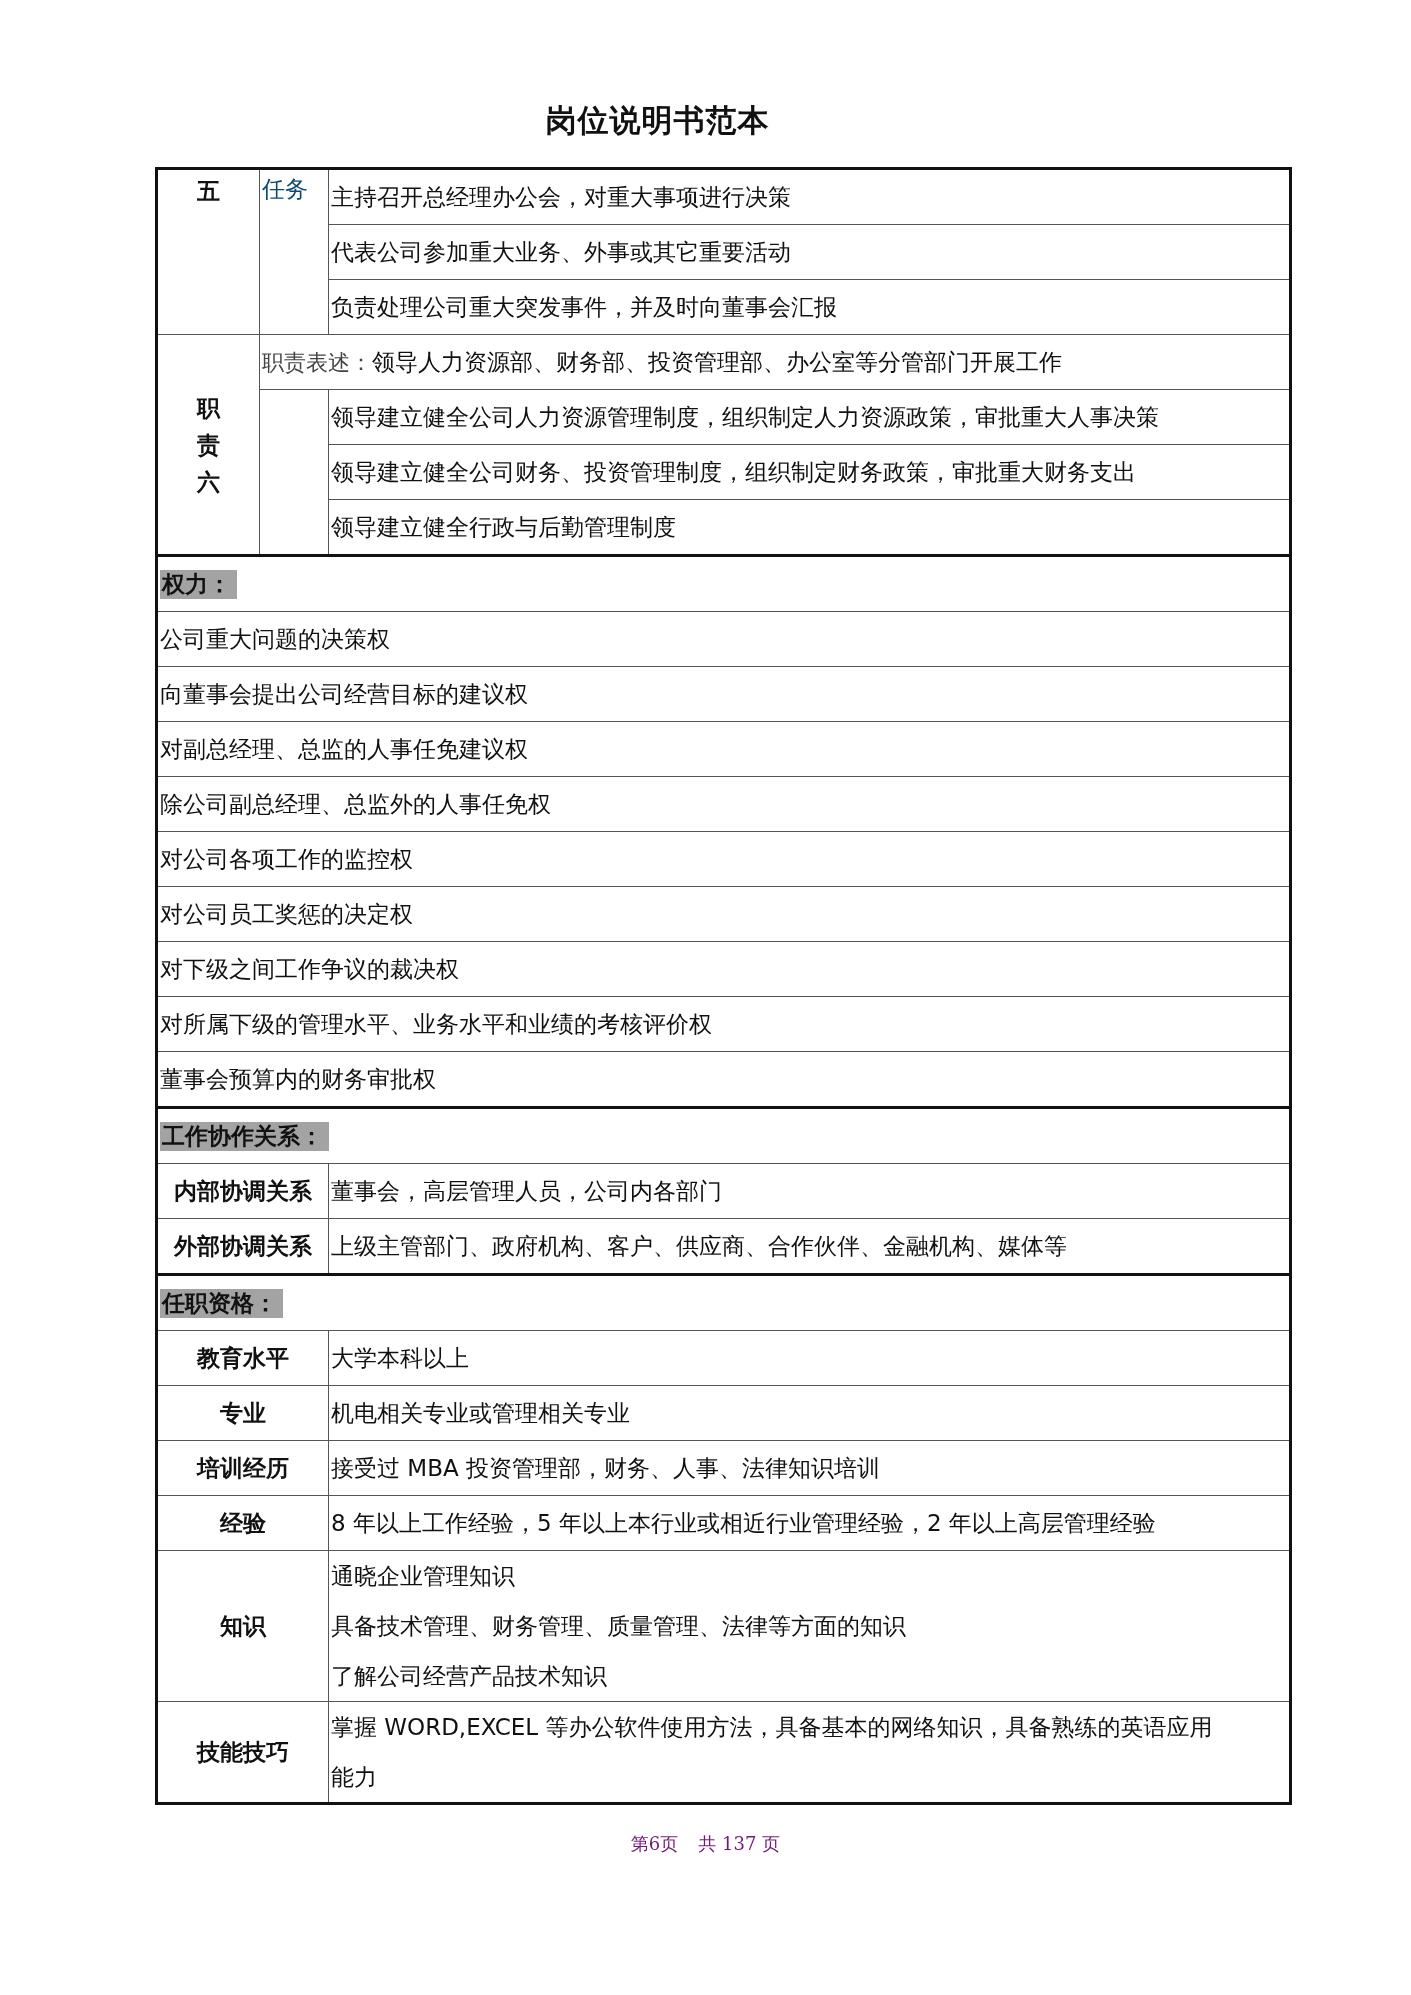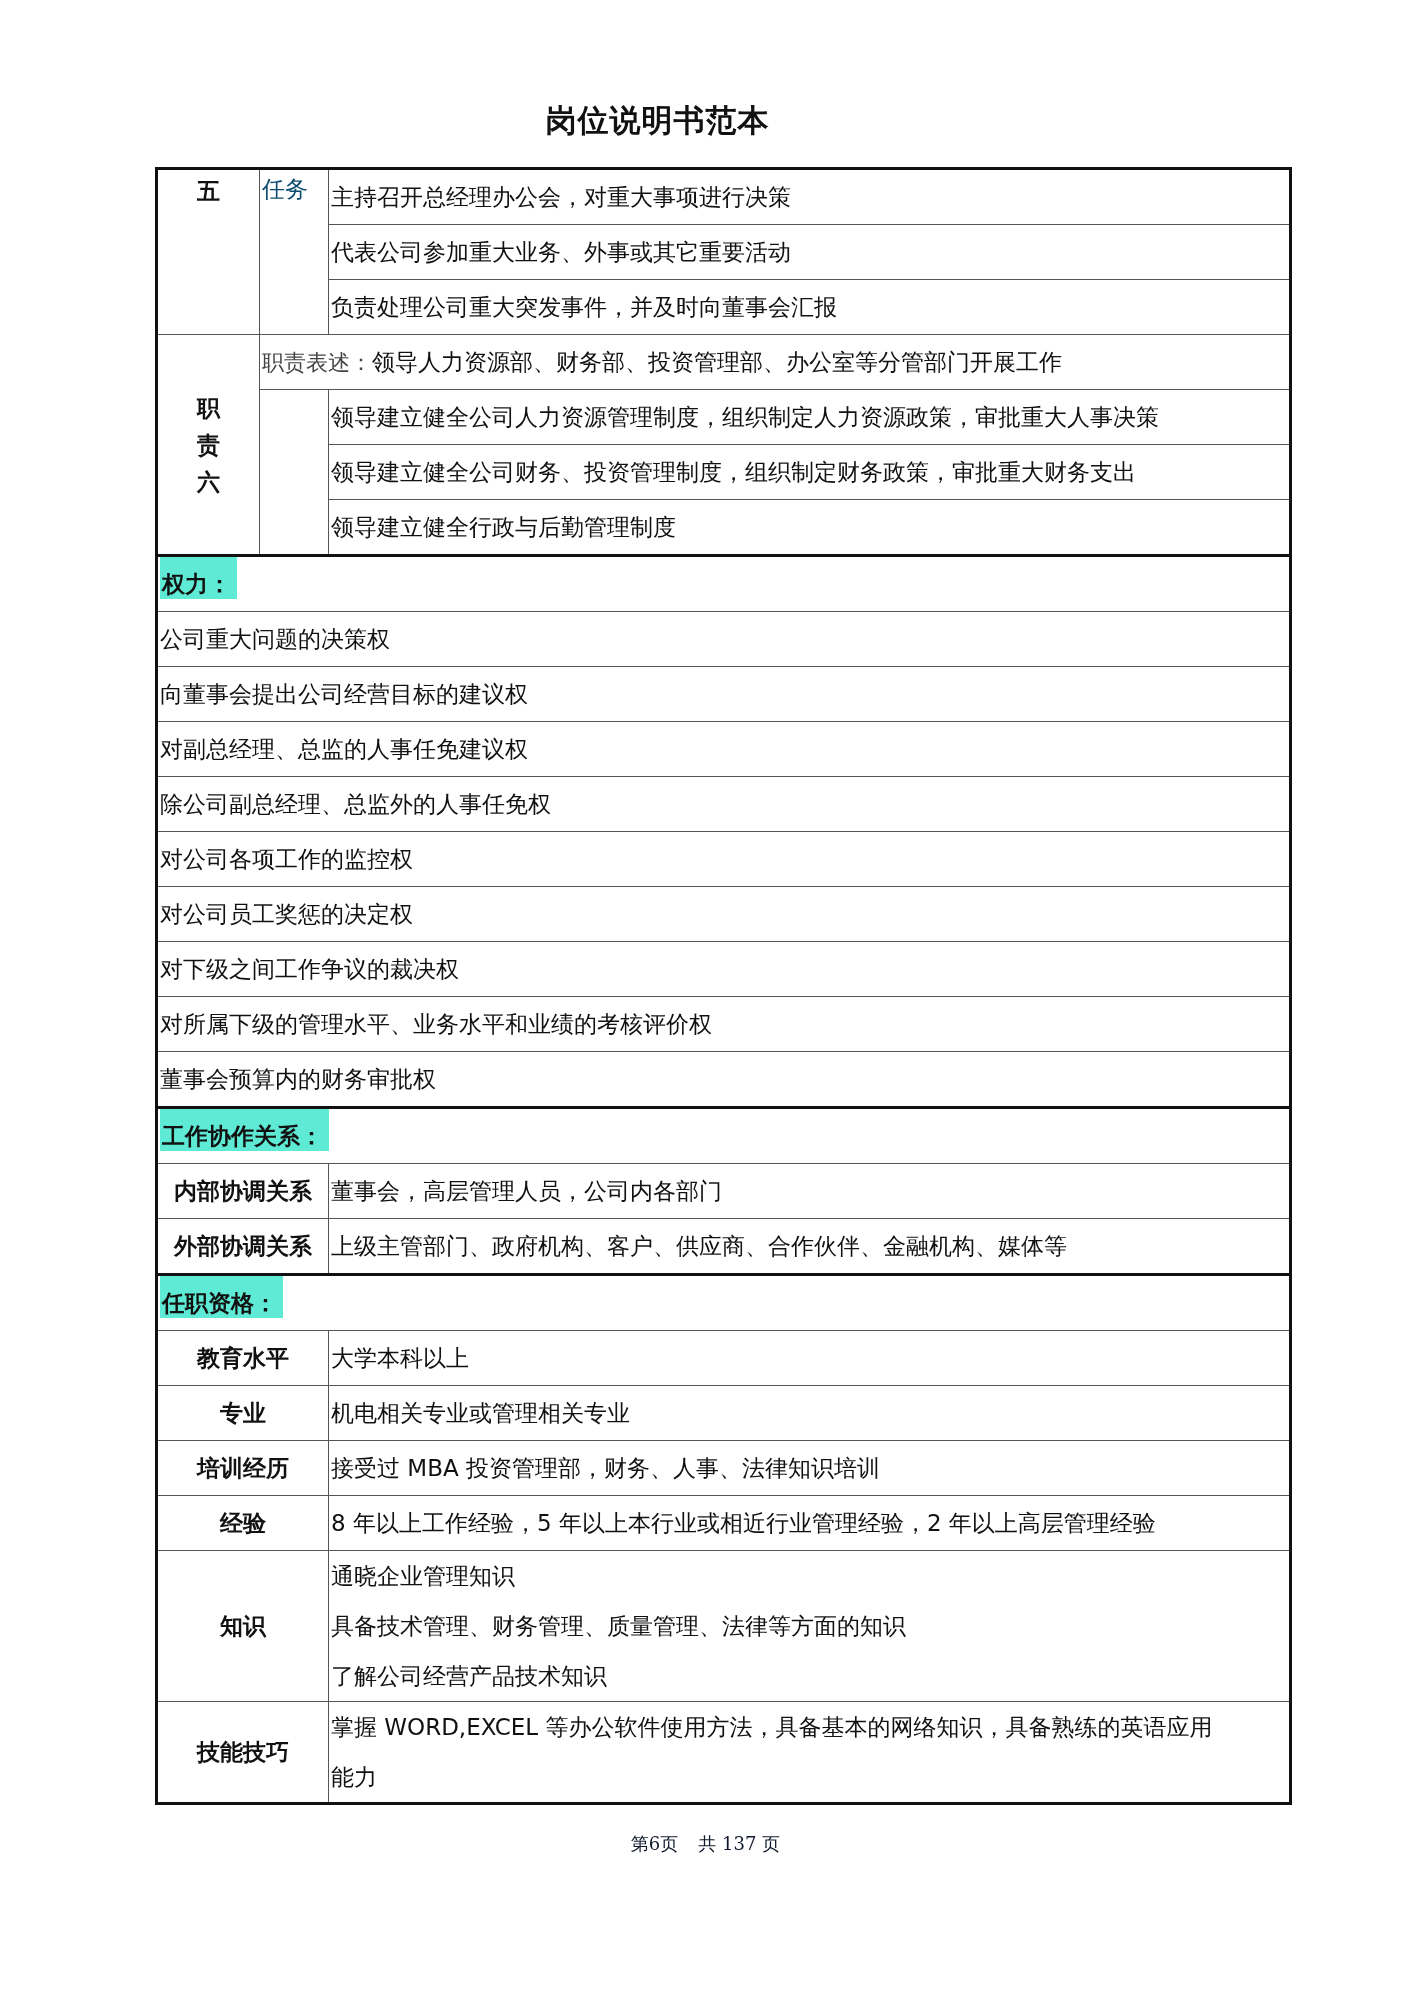--- a/index.html
+++ b/index.html
@@ -12,25 +12,25 @@
   table.main td { border:1px solid #555; padding:0 2px; font-size:23px; vertical-align:middle;
                   height:54px; line-height:30px; }
   .tk-left { border-left:3px solid #111 !important; }
   .tk-right { border-right:3px solid #111 !important; }
   .tk-top { border-top:3px solid #111 !important; }
   .tk-bottom { border-bottom:3px solid #111 !important; }
   .num { text-align:center; font-weight:bold; font-family:"DejaVu Serif","Liberation Serif",serif; font-size:23px; }
   .tag { color:#0c4a6e; font-family:"DejaVu Serif","Liberation Serif",serif; font-size:22px; vertical-align:top !important; padding-top:4px !important; }
   .desc-lead { color:#444; font-family:Liberation Serif, serif; font-size:22px; }
   .sect { font-weight:bold; }
-  .sect span { background:#5eead4; padding:14px 6px 2px 2px; }
+  .sect span { background:#a3a3a3; padding:1px 6px 2px 2px; }
   .lbl { text-align:center; font-weight:bold; }
   .multi div { height:50px; line-height:50px; }
   .footer { position:absolute; top:1832px; left:0; width:1411px; text-align:center;
-            font-family:"DejaVu Serif","Liberation Serif",serif; font-size:18px; color:#0f172a; }
+            font-family:"DejaVu Serif","Liberation Serif",serif; font-size:18px; color:#701a75; }
   .footer span { margin:0 10px; }
 </style>
 </head>
 <body>
 
 <div class="title">岗位说明书范本</div>
 
 <table class="main">
   <colgroup>
     <col style="width:103px">

